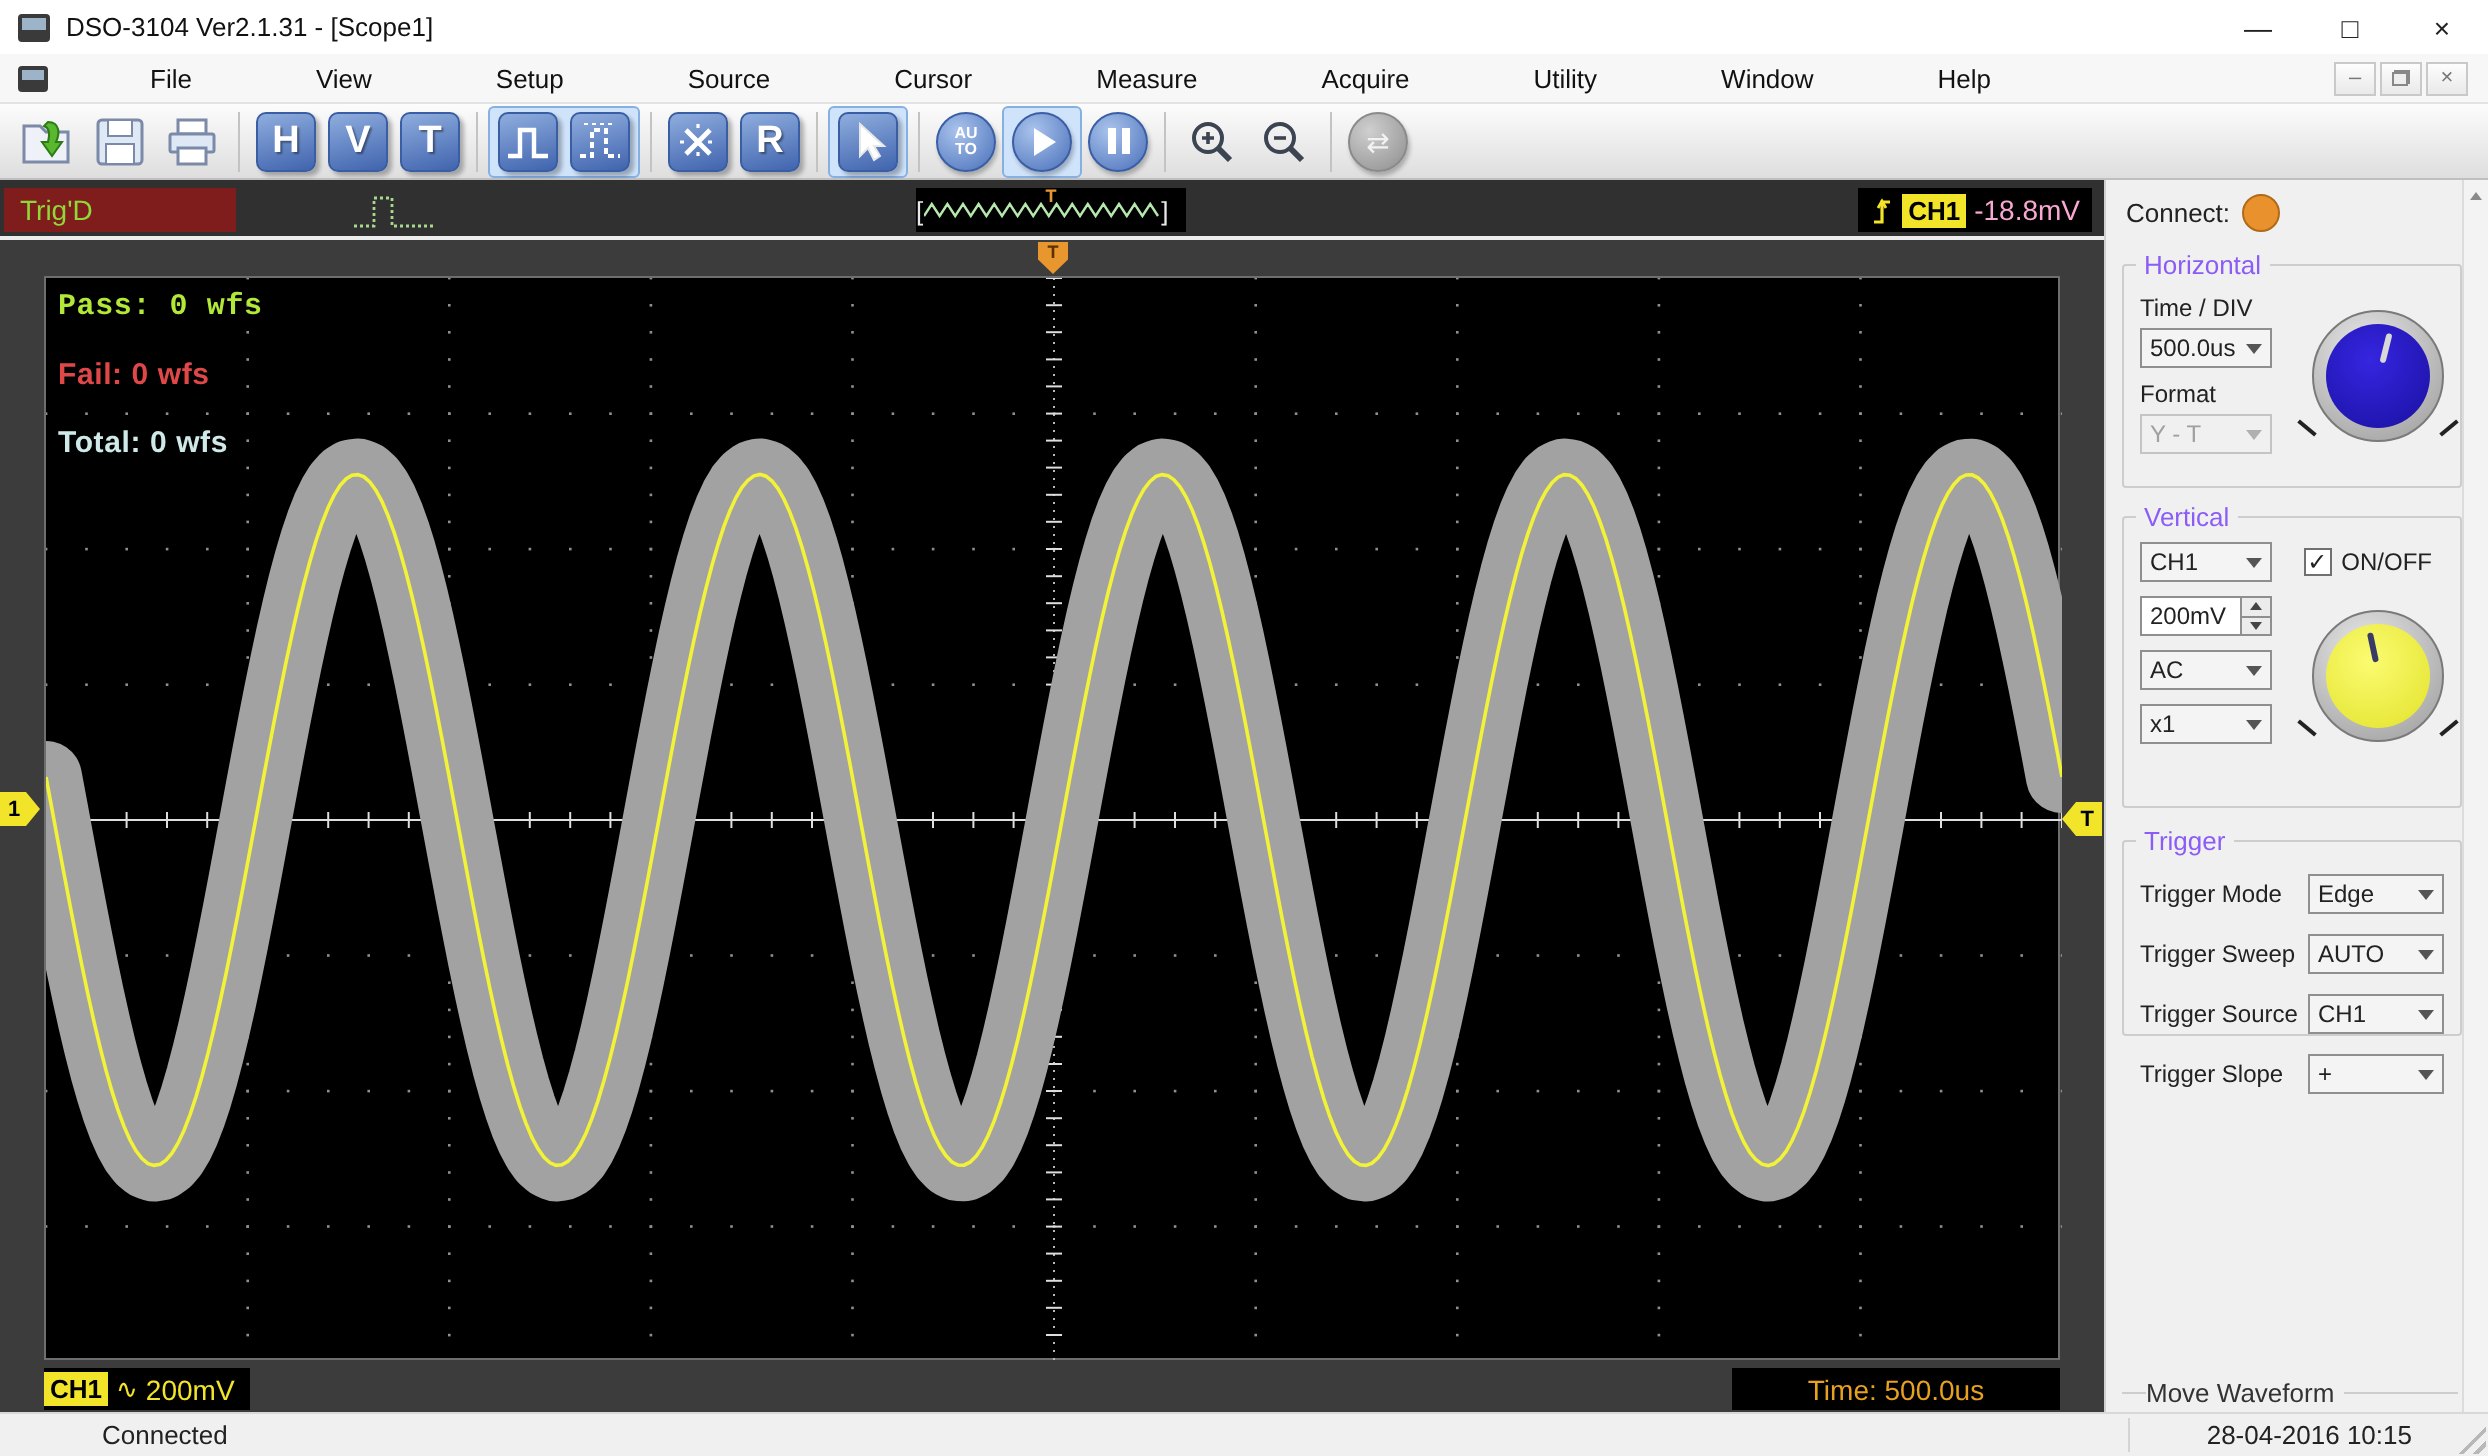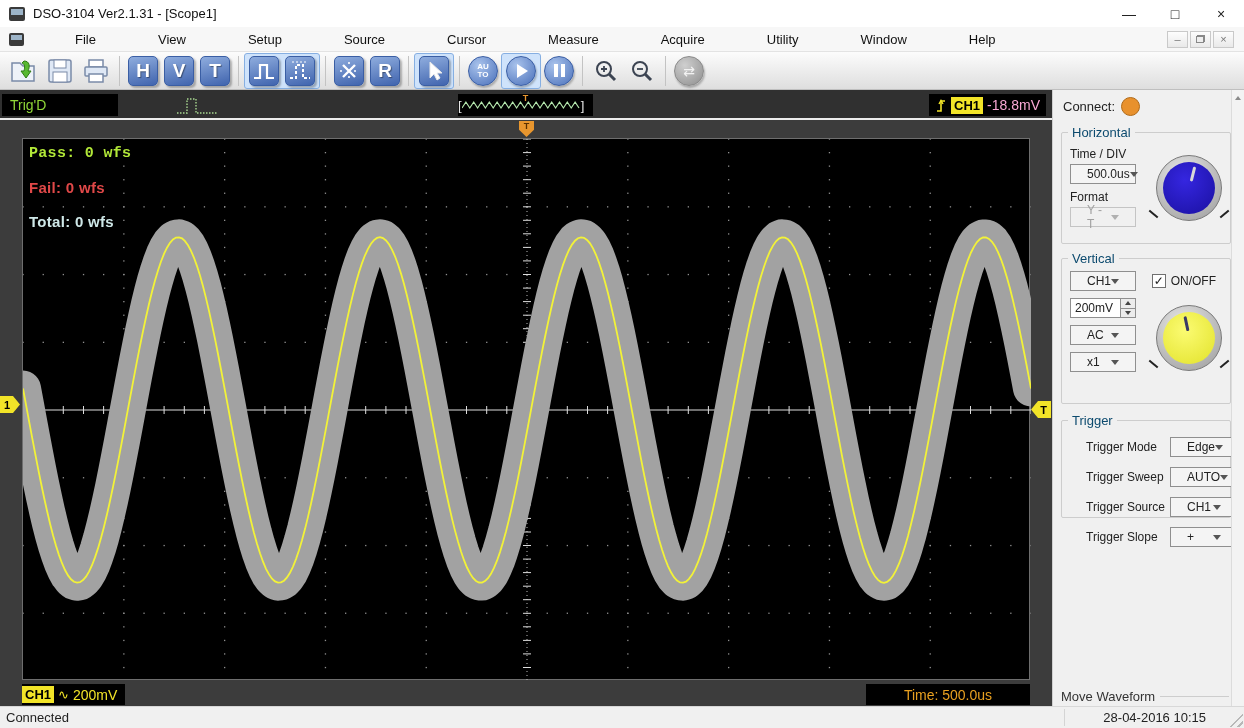--- a/index.html
+++ b/index.html
@@ -33,21 +33,21 @@
   .circ { width:30px; height:30px; border-radius:50%; background:radial-gradient(circle at 35% 30%, #a9c3ec, #4a70ba); border:1px solid #3a5ea4; box-shadow:1px 2px 2px rgba(0,0,0,.25); color:#fff; display:flex; align-items:center; justify-content:center; }
   .auto-txt { font-size:8px; font-weight:bold; width:16px; line-height:8px; text-align:center; }
   .hl { background:#cfe3fb; border:1px solid #86afe2; border-radius:3px; display:flex; align-items:center; padding:0 1px; height:36px; }
   .play-tri { width:0; height:0; border-left:11px solid #fff; border-top:7px solid transparent; border-bottom:7px solid transparent; margin-left:3px; }
   .pause-bars { display:flex; gap:3px; }
   .pause-bars i { width:4px; height:13px; background:#fff; }
   .gray-circ { background:radial-gradient(circle at 35% 30%, #cfcfcf, #8e8e8e); border:1px solid #8a8a8a; color:#f2f2f2; font-size:14px; }
 
   
   .statusrow { position:absolute; left:0; top:90px; width:1052px; height:30px; background:#303030; border-bottom:2px solid #ececec; }
-  .trigd { position:absolute; left:2px; top:4px; width:116px; height:22px; background:#000000; color:#90d838; font-size:14px; display:flex; align-items:center; padding-left:8px; }
+  .trigd { position:absolute; left:2px; top:4px; width:116px; height:22px; background:#7f1d1d; color:#90d838; font-size:14px; display:flex; align-items:center; padding-left:8px; }
   .pulse-mini { position:absolute; left:176px; top:4px; }
   .preview { position:absolute; left:458px; top:4px; width:135px; height:22px; background:#000; display:flex; align-items:center; }
   .preview .brk { color:#e8e8e8; font-size:13px; }
   .preview .tmark { position:absolute; top:-1px; left:50%; transform:translateX(-50%); color:#e8962e; font-size:9px; font-weight:bold; }
   .trig-badge { position:absolute; right:6px; top:4px; height:22px; background:#000; display:flex; align-items:center; padding:0 6px; gap:4px; }
   .chip { background:#f2e428; color:#000; font-size:13px; font-weight:bold; padding:0 3px; line-height:17px; }
   .trig-level { color:#f9a8d4; font-size:14px; }
 
   
   .scopearea { position:absolute; left:0; top:120px; width:1052px; height:586px; background:#3c3c3c; }
@@ -63,22 +63,22 @@
   .ch-badge { position:absolute; left:22px; top:564px; height:21px; background:#000; display:flex; align-items:center; padding:0 8px 0 0; gap:4px; }
   .ch-badge .coupling { color:#f2e428; font-size:13px; }
   .ch-badge .volts { color:#f2e428; font-size:14px; }
   .time-badge { position:absolute; left:866px; top:564px; width:164px; height:21px; background:#000; color:#e8a020; font-size:14px; display:flex; align-items:center; justify-content:center; }
 
   
   .panel { position:absolute; left:1052px; top:90px; width:192px; height:616px; background:#f0f0f0; border-left:1px solid #cfcfcf; font-size:12px; color:#222; }
   .connect-row { position:absolute; left:10px; top:7px; display:flex; align-items:center; gap:6px; font-size:13px; }
   .connect-dot { width:19px; height:19px; border-radius:50%; background:#e8912d; border:1px solid #b06a18; }
   .gbox { position:absolute; left:8px; width:170px; border:1px solid #cdcdcd; border-radius:2px; }
-  .gbox-legend { position:absolute; top:-8px; left:6px; background:#f0f0f0; padding:0 4px; font-size:13px; color:#0c4a6e; }
-  .combo { width:66px; height:20px; background:#f4f4f4; border:1px solid #8f8f8f; display:flex; align-items:center; justify-content:space-between; padding:0 16px; font-size:12px; }
+  .gbox-legend { position:absolute; top:-8px; left:6px; background:#f0f0f0; padding:0 4px; font-size:13px; color:#8b5cf6; }
+  .combo { width:66px; height:20px; background:#f4f4f4; border:1px solid #8f8f8f; display:flex; align-items:center; justify-content:space-between; padding:0 4px; font-size:12px; }
   .combo .caret { width:0; height:0; border-left:4px solid transparent; border-right:4px solid transparent; border-top:5px solid #555; }
   .combo.disabled { color:#a0a0a0; border-color:#c4c4c4; background:#f0f0f0; }
   .combo.disabled .caret { border-top-color:#b0b0b0; }
   .flabel { font-size:12px; color:#222; margin:6px 0 3px 0; }
   .knob { position:absolute; width:66px; height:66px; }
   .knob-ring { width:66px; height:66px; border-radius:50%; background:radial-gradient(circle at 40% 30%, #e8e8e8, #9a9a9a); border:1px solid #7a7a7a; display:flex; align-items:center; justify-content:center; }
   .knob-face { width:52px; height:52px; border-radius:50%; position:relative; }
   .knob-face.blue { background:radial-gradient(circle at 42% 35%, #3526e0, #1a10a0); }
   .knob-face.yellow { background:radial-gradient(circle at 42% 35%, #fbfb72, #e2e22a); }
   .knob-rot { position:absolute; inset:0; }
@@ -90,31 +90,31 @@
   .ktick.kr { right:-8px; transform:rotate(-40deg); }
   .cbrow { display:flex; align-items:center; gap:5px; }
   .cb { width:14px; height:14px; border:1px solid #707070; background:#fff; font-size:12px; line-height:12px; text-align:center; color:#222; }
   .spin { width:66px; height:20px; border:1px solid #8f8f8f; background:#fff; display:flex; }
   .spin .val { flex:1; padding:2px 0 0 4px; font-size:12px; }
   .spin .btns { width:15px; border-left:1px solid #8f8f8f; display:flex; flex-direction:column; }
   .spin .btns i { flex:1; background:#ececec; display:flex; align-items:center; justify-content:center; }
   .spin .btns i:first-child { border-bottom:1px solid #8f8f8f; }
   .tri-up { width:0; height:0; border-left:3px solid transparent; border-right:3px solid transparent; border-bottom:4px solid #444; }
   .tri-dn { width:0; height:0; border-left:3px solid transparent; border-right:3px solid transparent; border-top:4px solid #444; }
-  .trig-row { position:absolute; left:8px; display:flex; align-items:center; justify-content:space-between; width:152px;margin-left:16px; }
+  .trig-row { position:absolute; left:8px; display:flex; align-items:center; justify-content:space-between; width:152px; }
   .trig-row .combo { width:68px; }
   .scrollbar { position:absolute; right:0; top:0; width:13px; height:616px; background:#f3f3f3; border-left:1px solid #dcdcdc; }
   .sb-up { width:12px; height:15px; display:flex; align-items:center; justify-content:center; }
   .sb-up .tri-up { border-bottom-color:#8a8a8a; }
   .mw { position:absolute; left:8px; top:606px; width:168px; border-top:1px solid #cdcdcd; }
-  .mw span { position:absolute; top:-8px; left:0; background:#f0f0f0; padding-right:5px; font-size:13px; color:#333; }
+  .mw span { position:absolute; top:-8px; left:12px; background:#f0f0f0; padding-right:5px; font-size:13px; color:#333; }
 
   
   .statusbar { position:absolute; left:0; top:706px; width:1244px; height:22px; background:#f0f0f0; border-top:1px solid #d8d8d8; display:flex; align-items:center; font-size:13px; color:#222; }
-  .sb-left { padding-left:6px; }
+  .sb-left { padding-left:6px;margin-left:45px; }
   .sb-sep { position:absolute; left:1064px; top:2px; bottom:2px; width:1px; background:#d4d4d4; }
   .sb-date { position:absolute; right:38px; font-size:13px; }
   .grip { position:absolute; right:1px; bottom:1px; width:14px; height:14px; clip-path:polygon(100% 0,100% 100%,0 100%); background:repeating-linear-gradient(135deg,#b8b8b8 0 2px,transparent 2px 5px); }
 </style>
 </head>
 <body>
 
 <div class="titlebar">
   <div class="app-icon"></div>
   <span class="title-text">DSO-3104 Ver2.1.31 - [Scope1]</span>

